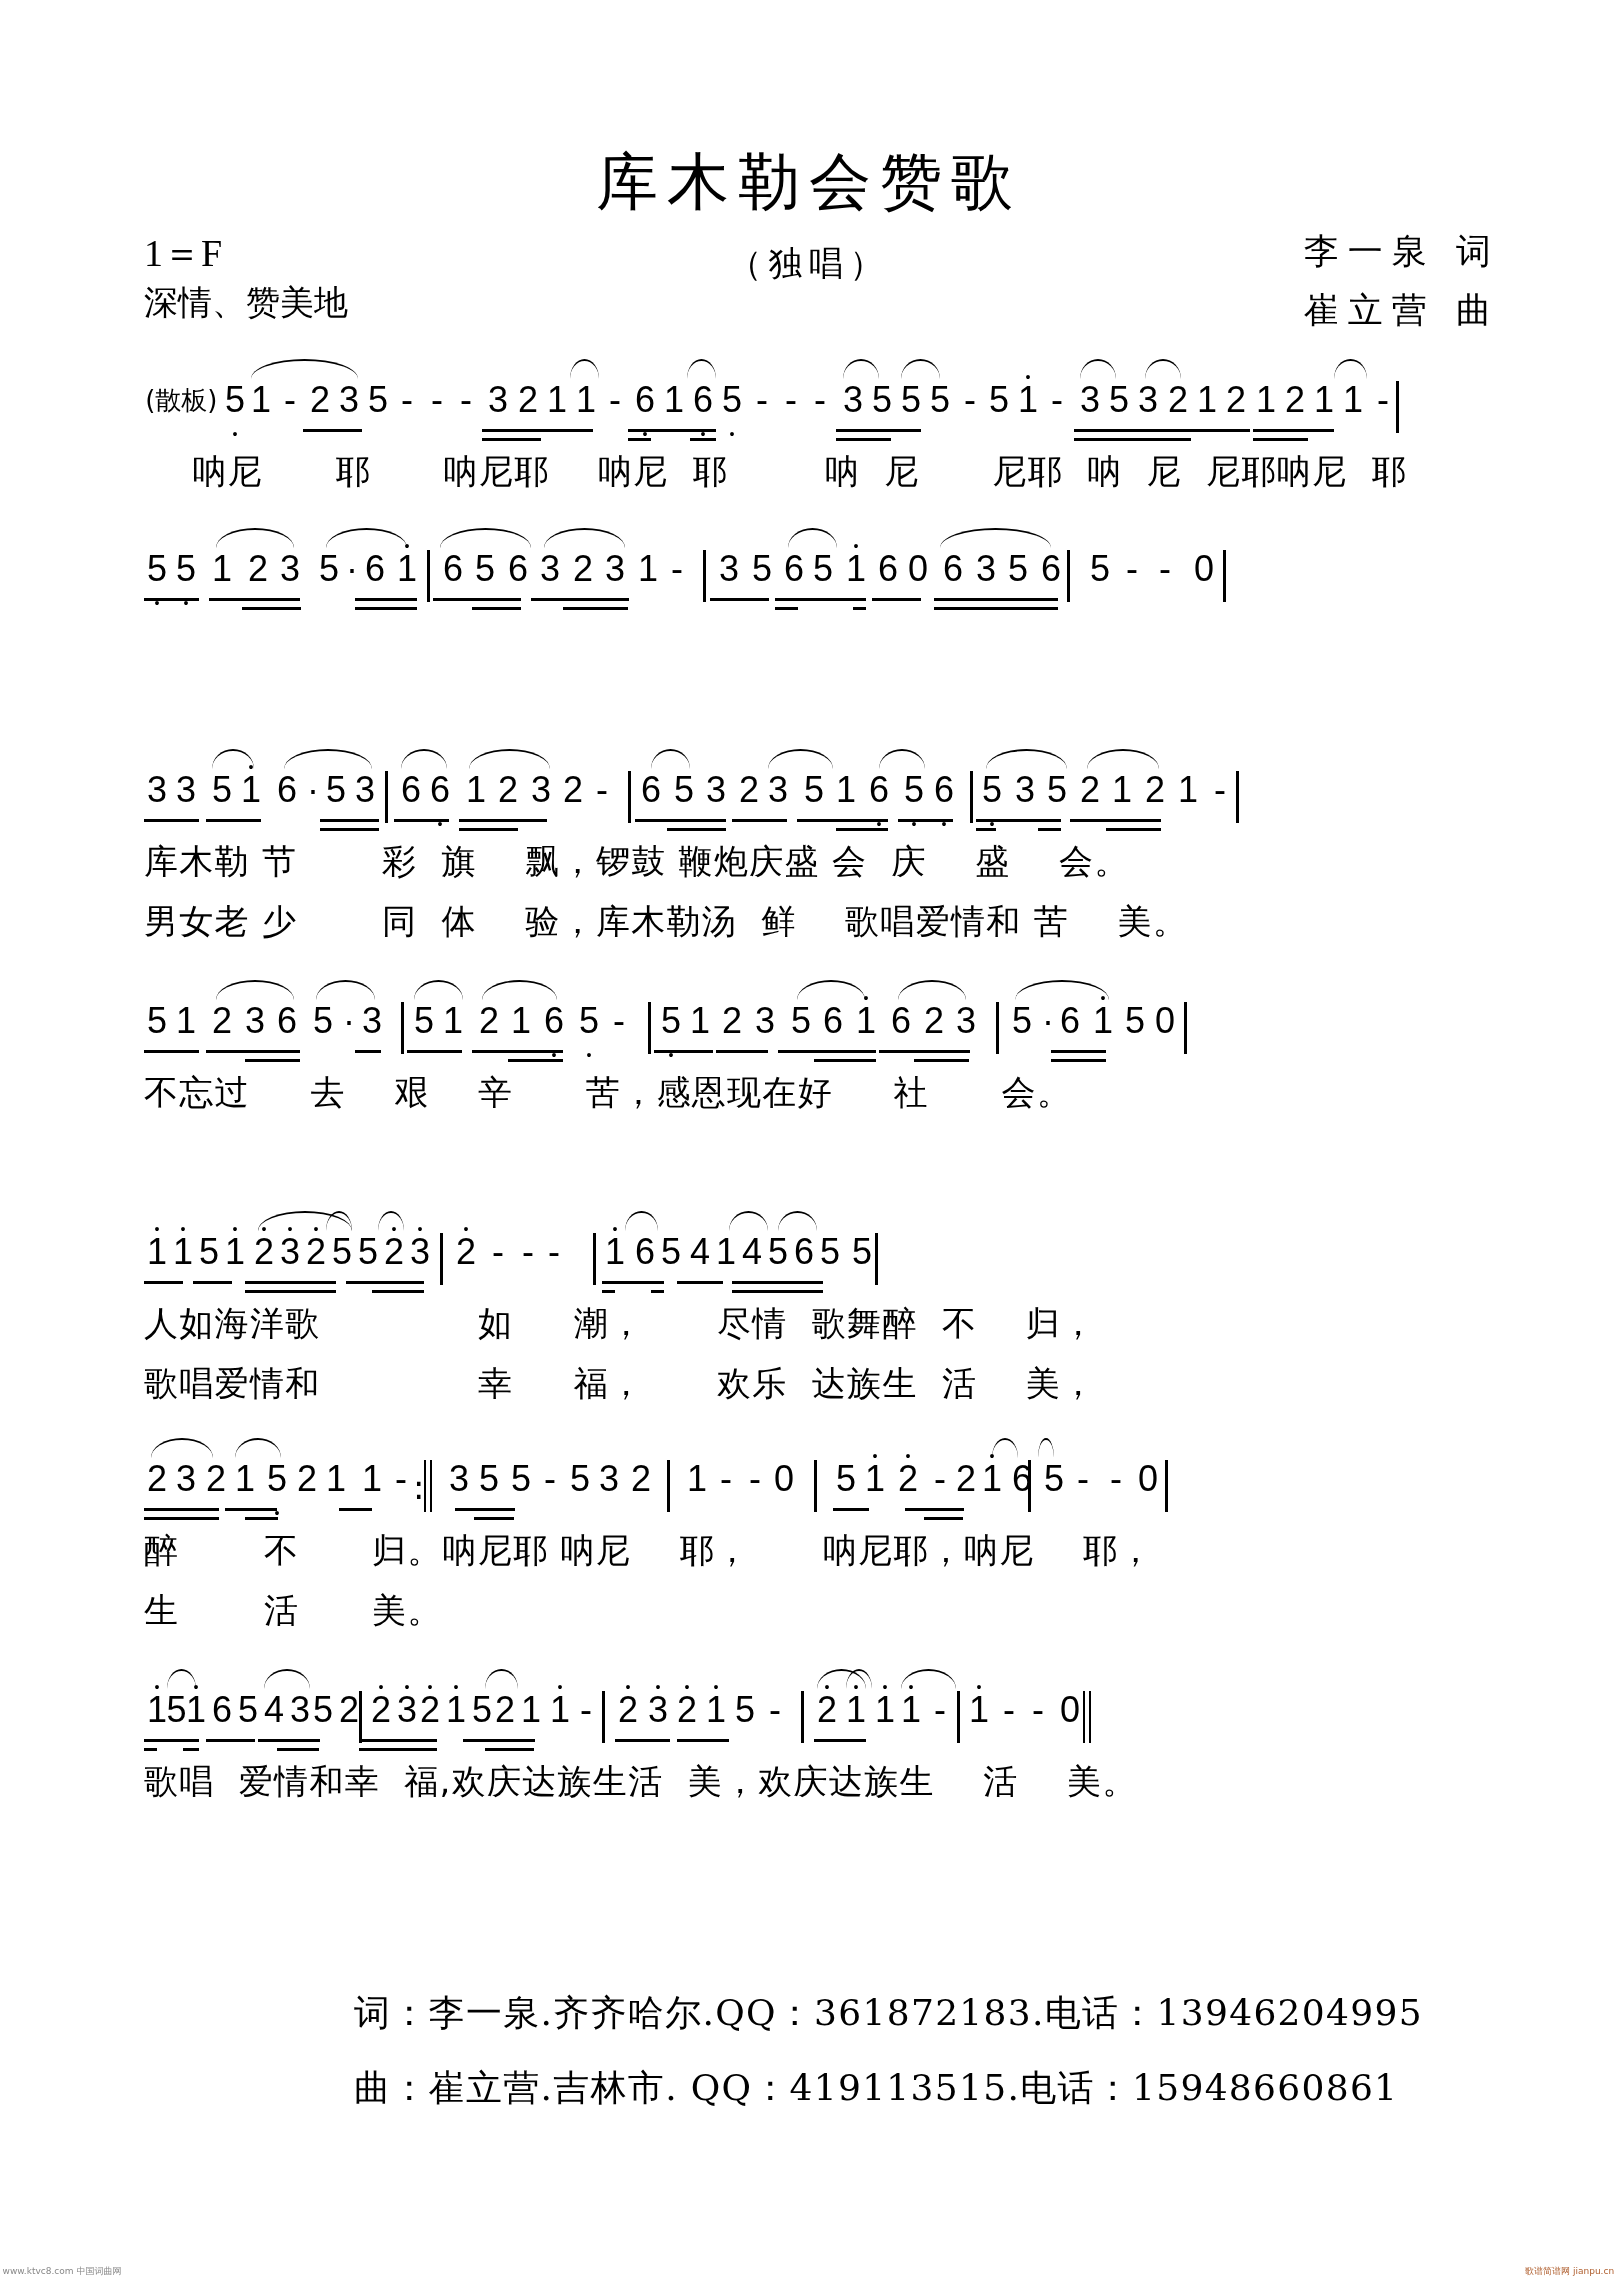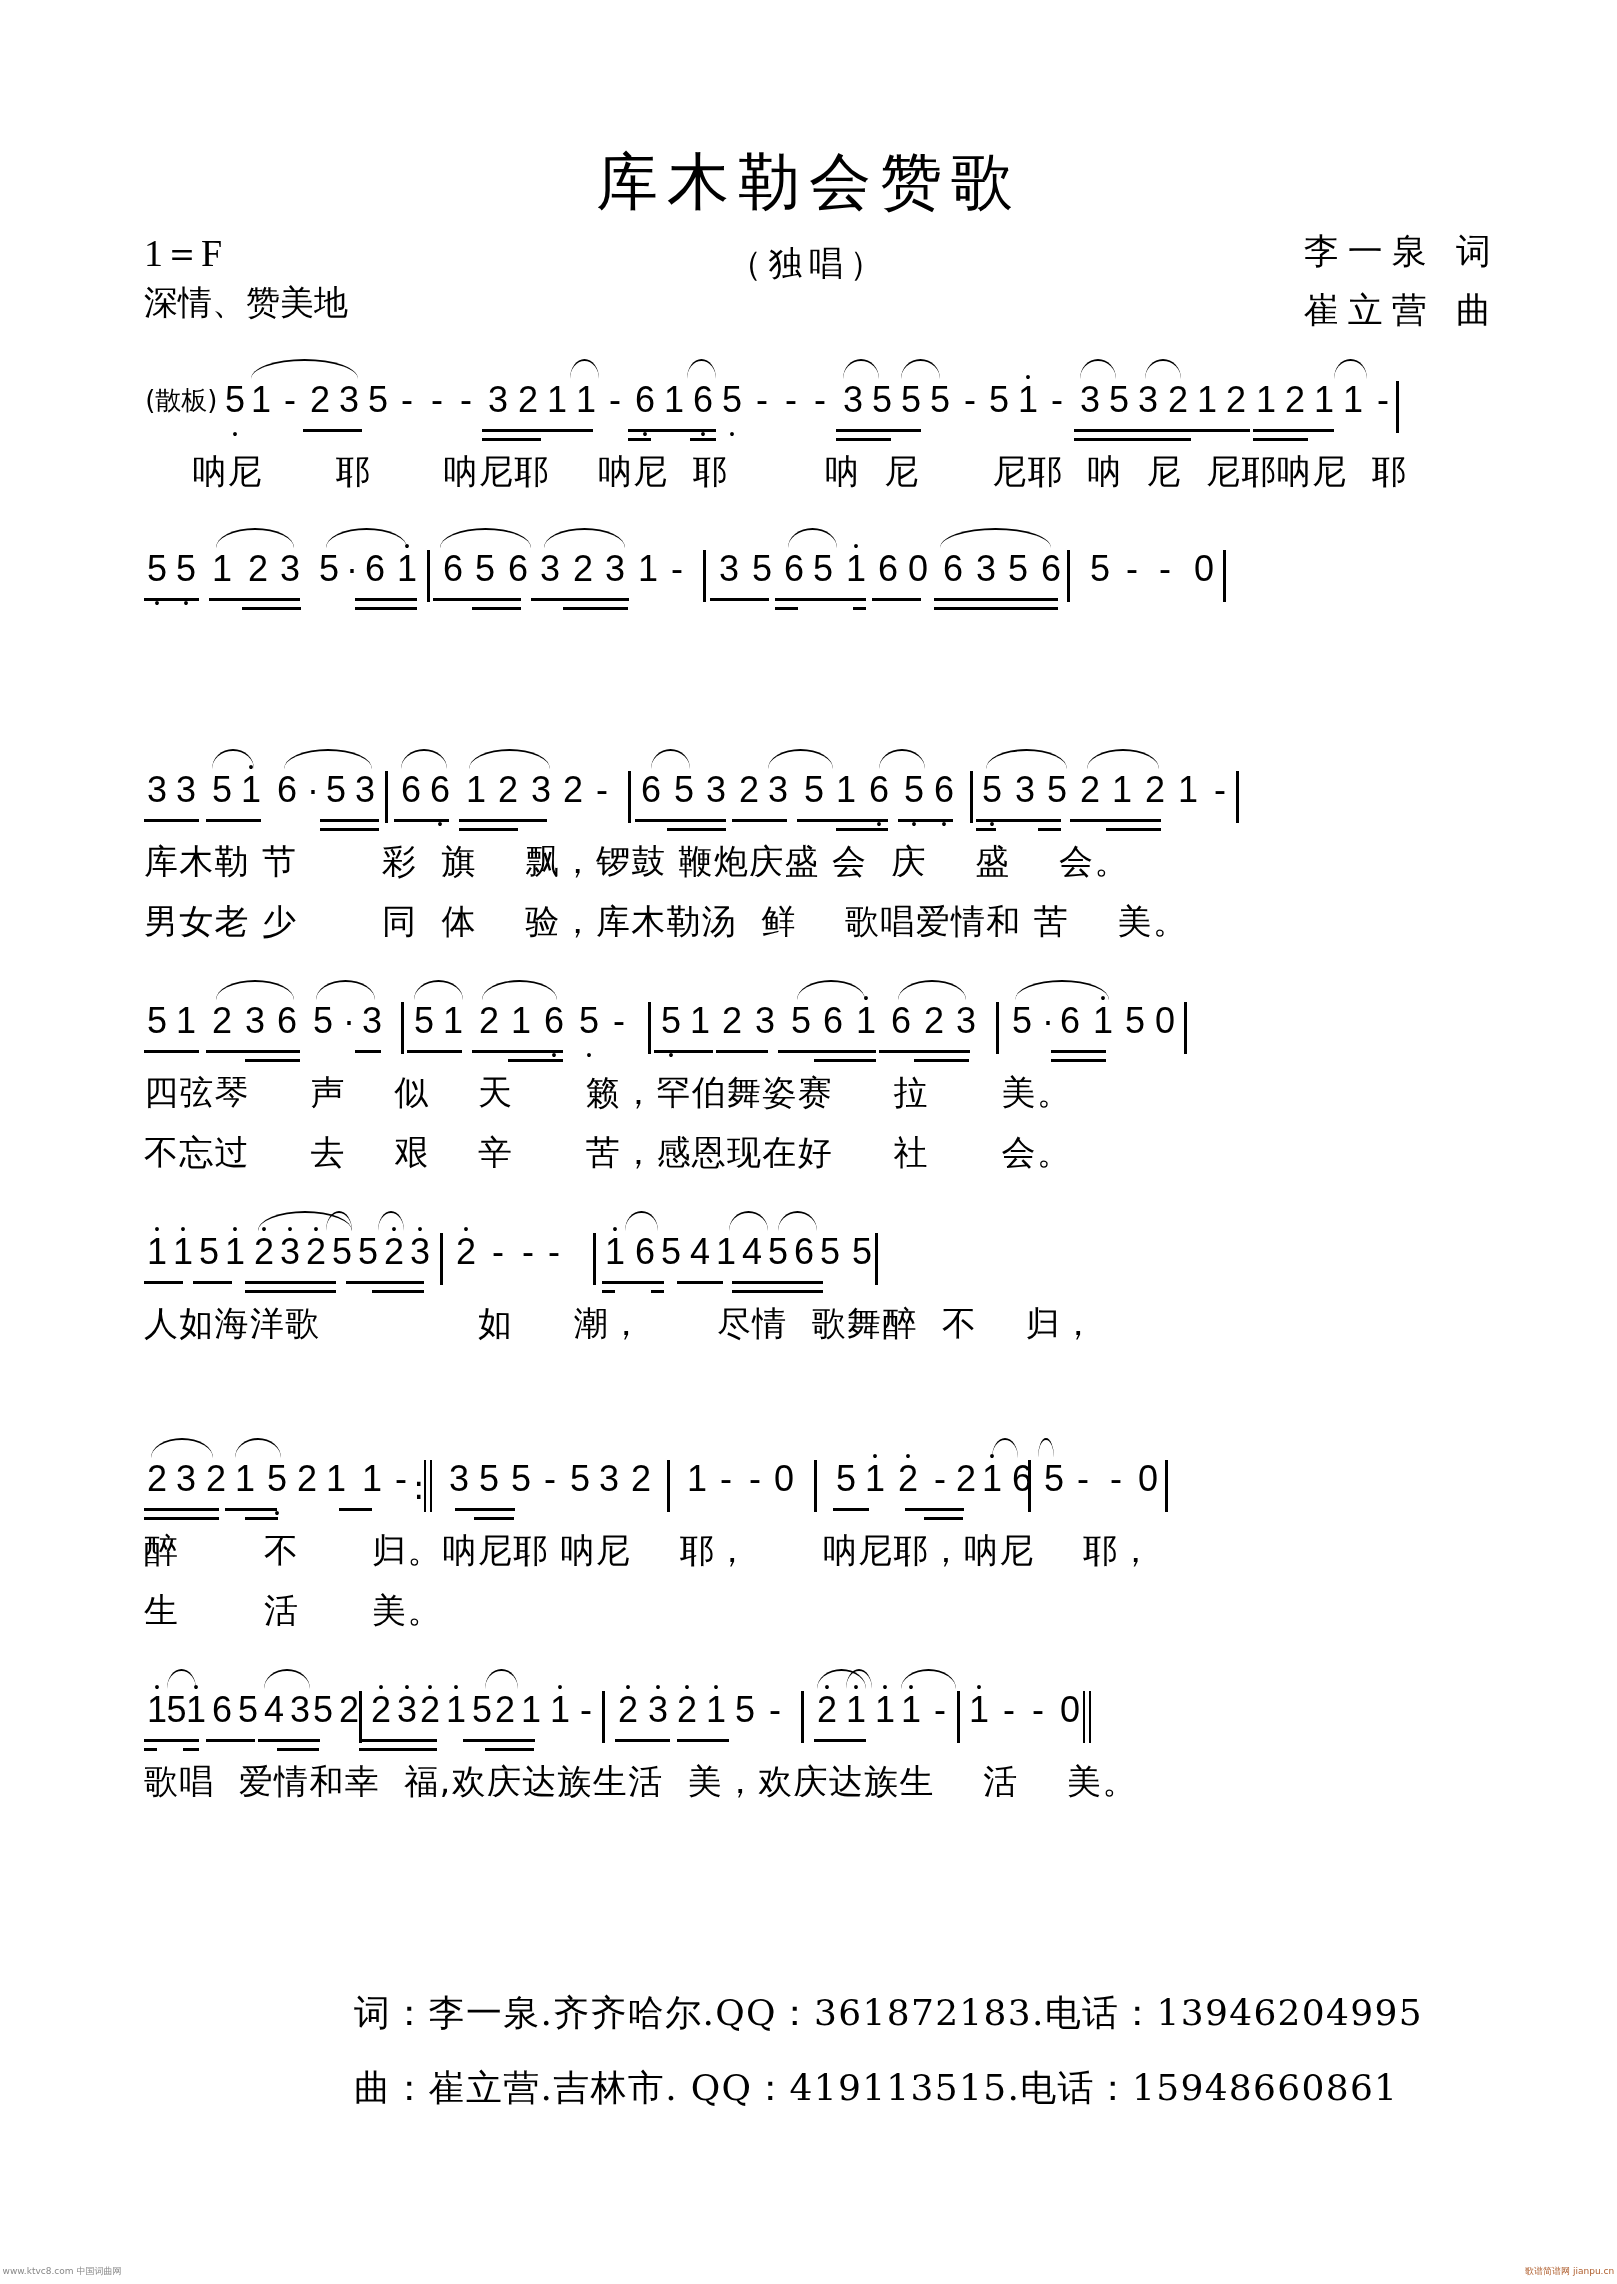--- a/index.html
+++ b/index.html
@@ -295,21 +295,20 @@
         <div class="uline" style="left: 907px; width: 55px; top: 65px;"></div>
         <div class="uline" style="left: 907px; width: 55px; top: 74px;"></div>
         <div class="slur" style="left: 72px; width: 78px;"></div>
         <div class="slur" style="left: 172px; width: 59px;"></div>
         <div class="slur" style="left: 270px; width: 49px;"></div>
         <div class="slur" style="left: 338px; width: 75px;"></div>
         <div class="slur" style="left: 653px; width: 68px;"></div>
         <div class="slur" style="left: 754px; width: 68px;"></div>
         <div class="slur" style="left: 871px; width: 94px;"></div>
       </div>
-      <div class="lyric-row">四弦琴     声    似    天      籁，罕伯舞姿赛     拉      美。</div>
       <div class="lyric-row">不忘过     去    艰    辛      苦，感恩现在好     社      会。</div>
     </div>
     <div class="system" style="top: 1216px;">
       <div class="notes">
         <div class="note dot-hi" style="left: 0px;">1</div>
         <div class="note dot-hi" style="left: 26px;">1</div>
         <div class="note" style="left: 52px;">5</div>
         <div class="note dot-hi" style="left: 78px;">1</div>
         <div class="note dot-hi" style="left: 107px;">2</div>
         <div class="note dot-hi" style="left: 133px;">3</div>
@@ -348,20 +347,21 @@
         <div class="uline" style="left: 588px; width: 91px; top: 65px;"></div>
         <div class="uline" style="left: 588px; width: 91px; top: 74px;"></div>
         <div class="slur" style="left: 114px; width: 94px;"></div>
         <div class="slur" style="left: 182px; width: 26px;"></div>
         <div class="slur" style="left: 234px; width: 26px;"></div>
         <div class="slur" style="left: 481px; width: 32.5px;"></div>
         <div class="slur" style="left: 585px; width: 39px;"></div>
         <div class="slur" style="left: 634px; width: 39px;"></div>
       </div>
       <div class="lyric-row">人如海洋歌             如     潮，      尽情  歌舞醉  不    归，</div>
+      <div class="lyric-row">歌唱爱情和             幸     福，      欢乐  达族生  活    美，</div>
     </div>
     <div class="system" style="top: 1443px;">
       <div class="notes">
         <div class="note" style="left: 0px;">2</div>
         <div class="note" style="left: 29px;">3</div>
         <div class="note" style="left: 59px;">2</div>
         <div class="note" style="left: 88px;">1</div>
         <div class="note dot-lo" style="left: 120px;">5</div>
         <div class="note" style="left: 150px;">2</div>
         <div class="note" style="left: 179px;">1</div>

